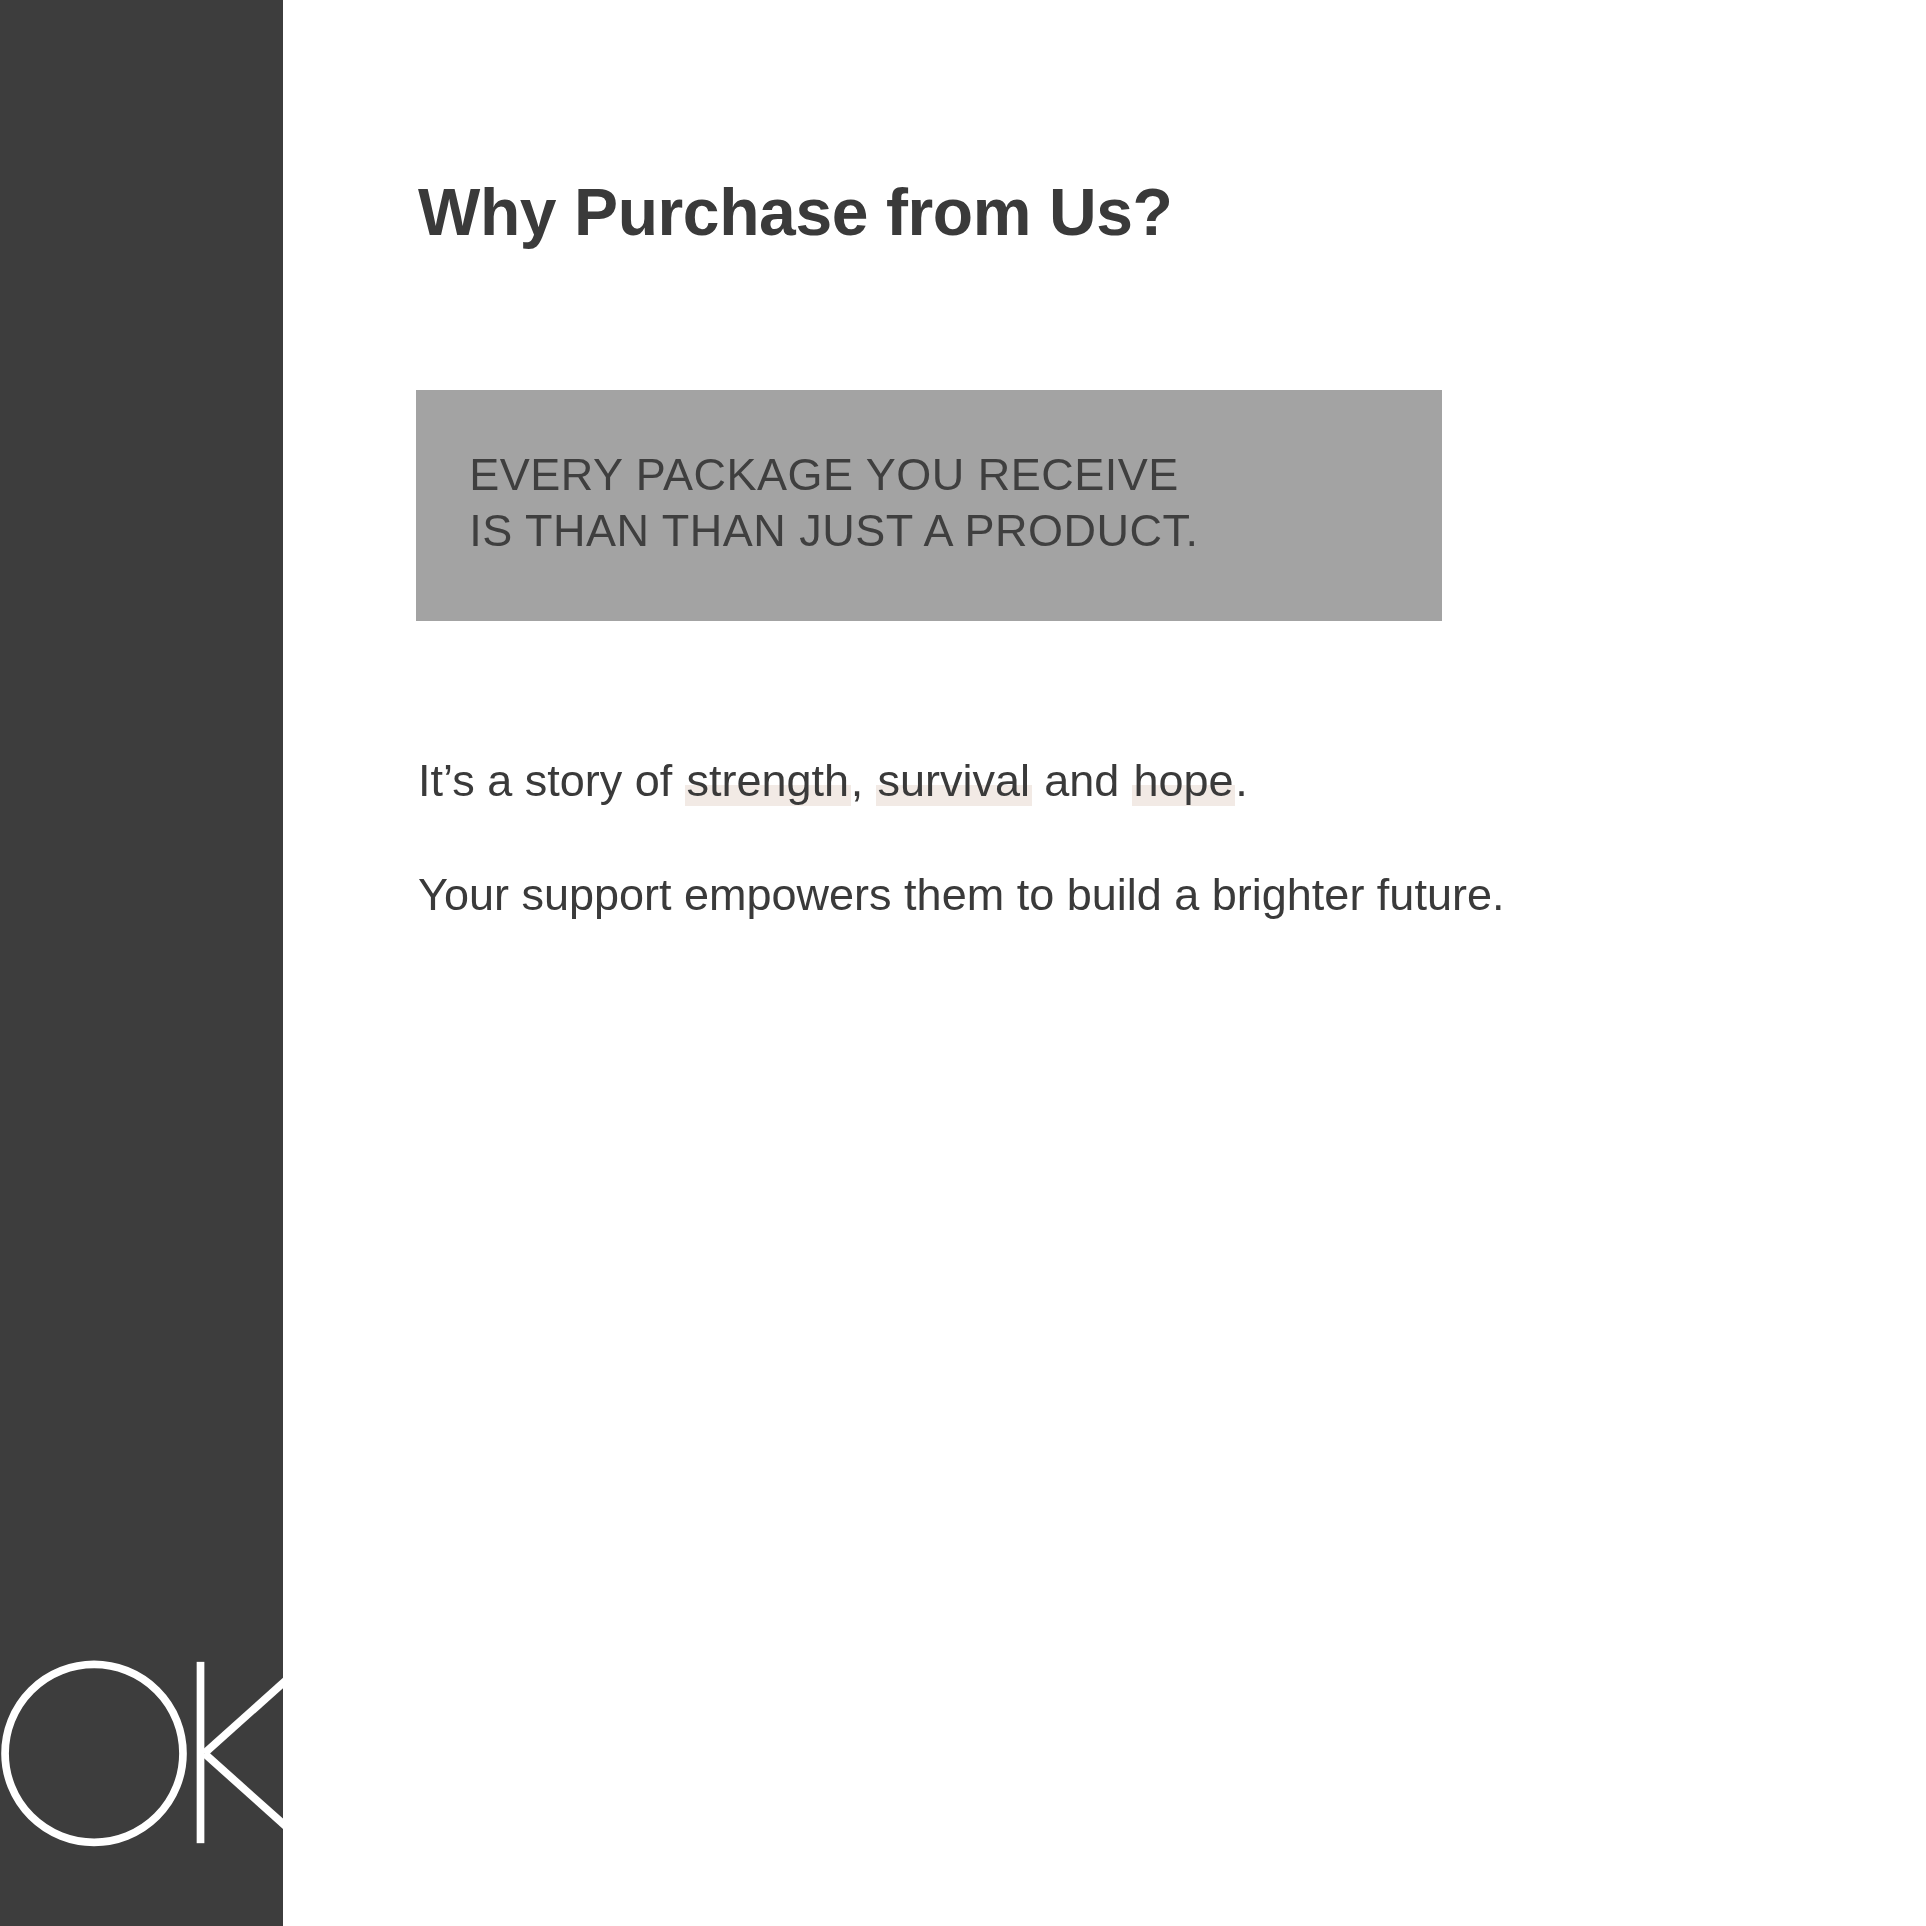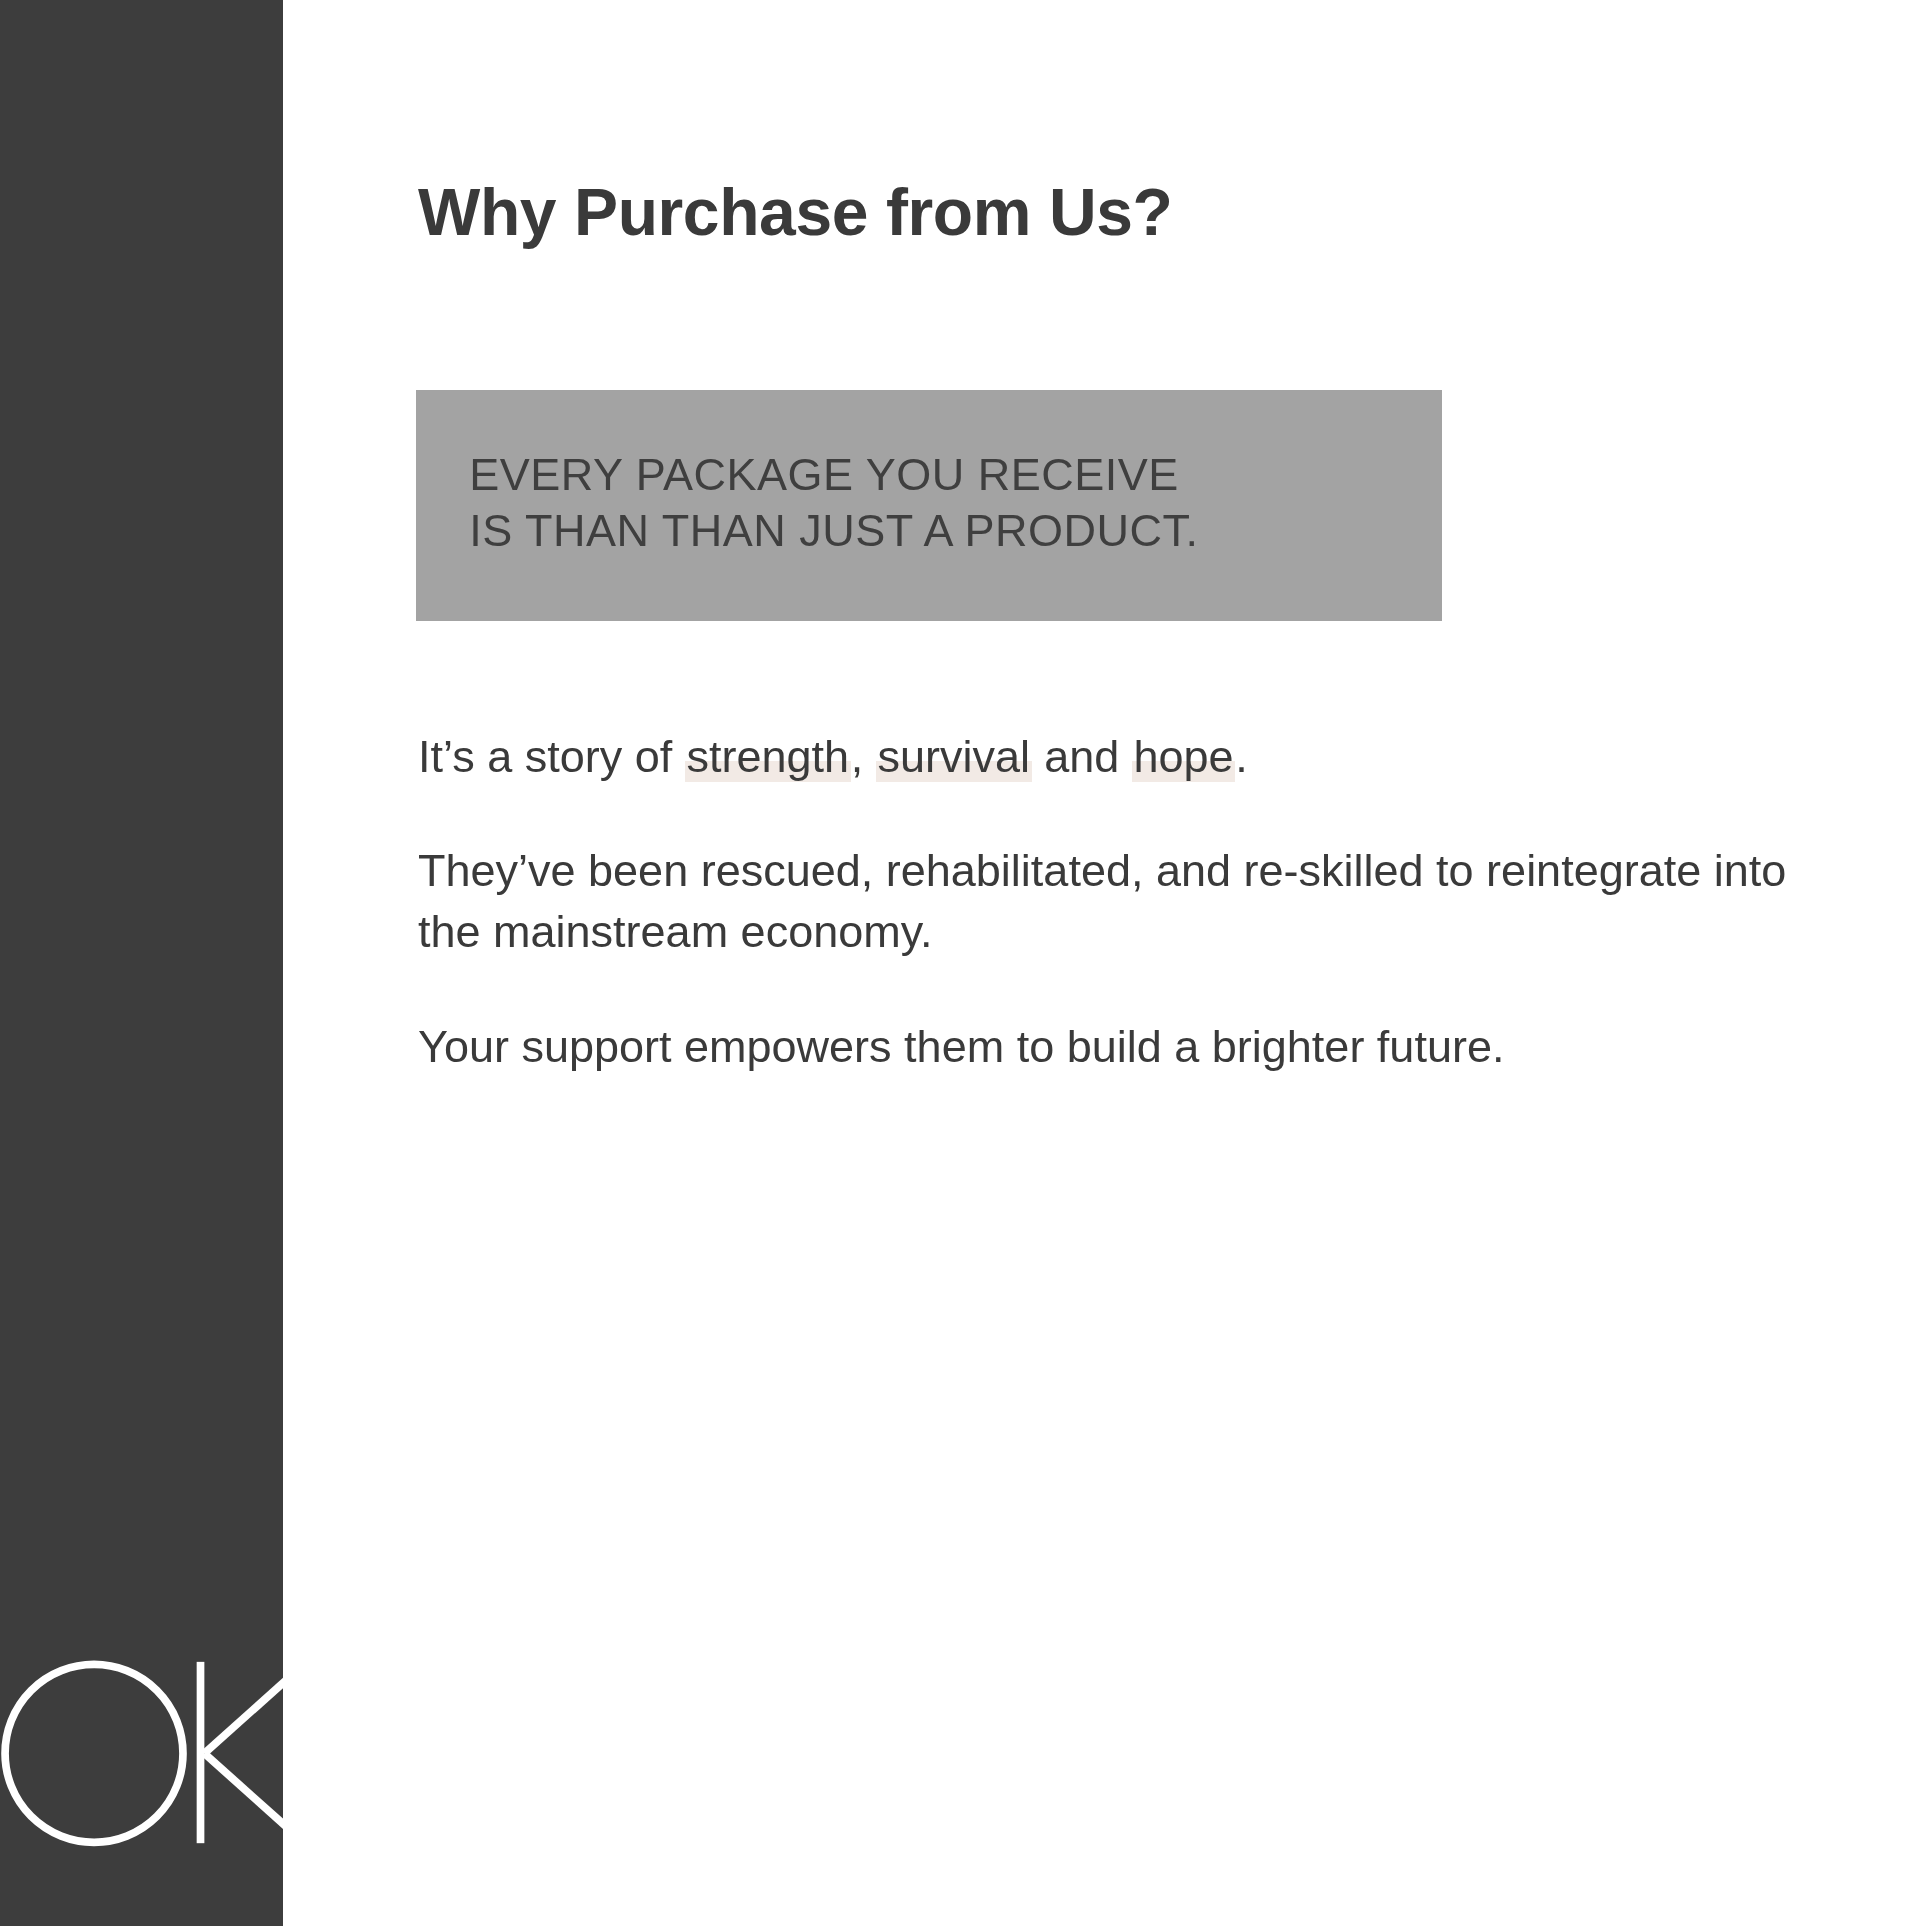--- a/index.html
+++ b/index.html
@@ -90,21 +90,21 @@
     letter-spacing: 0.5px;
     line-height: 1.25;
     color: #3f3f3f;
     white-space: nowrap;
   }
 
   
   #body-copy {
     position: absolute;
     left: 0;
-    top: 726px;
+    top: 750px;
     width: 1455px;
   }
   .para {
     margin: 0 0 53px 0;
     font-size: 45px;
     font-weight: 400;
     line-height: 1.36;
     color: #3a3a3a;
     max-width: 1421px;
   }
@@ -152,21 +152,20 @@
     <div id="callout">
       <span class="callout-line">EVERY PACKAGE YOU RECEIVE</span>
       <span class="callout-line">IS THAN THAN JUST A PRODUCT.</span>
     </div>
 
     <div id="body-copy">
 
       <p class="para"><span>It’s a story of </span><span class="hl">strength</span><span>, </span><span class="hl">survival</span><span> and </span><span class="hl">hope</span><span>.</span></p>
 
 
-      <p class="para">They’ve been rescued, rehabilitated, and re-skilled to reintegrate into the mainstream economy.</p>
 
       <p class="para">Your support empowers them to build a brighter future.</p>
 
 
     </div>
   </div>
 </div>
 
 
 </body></html>

